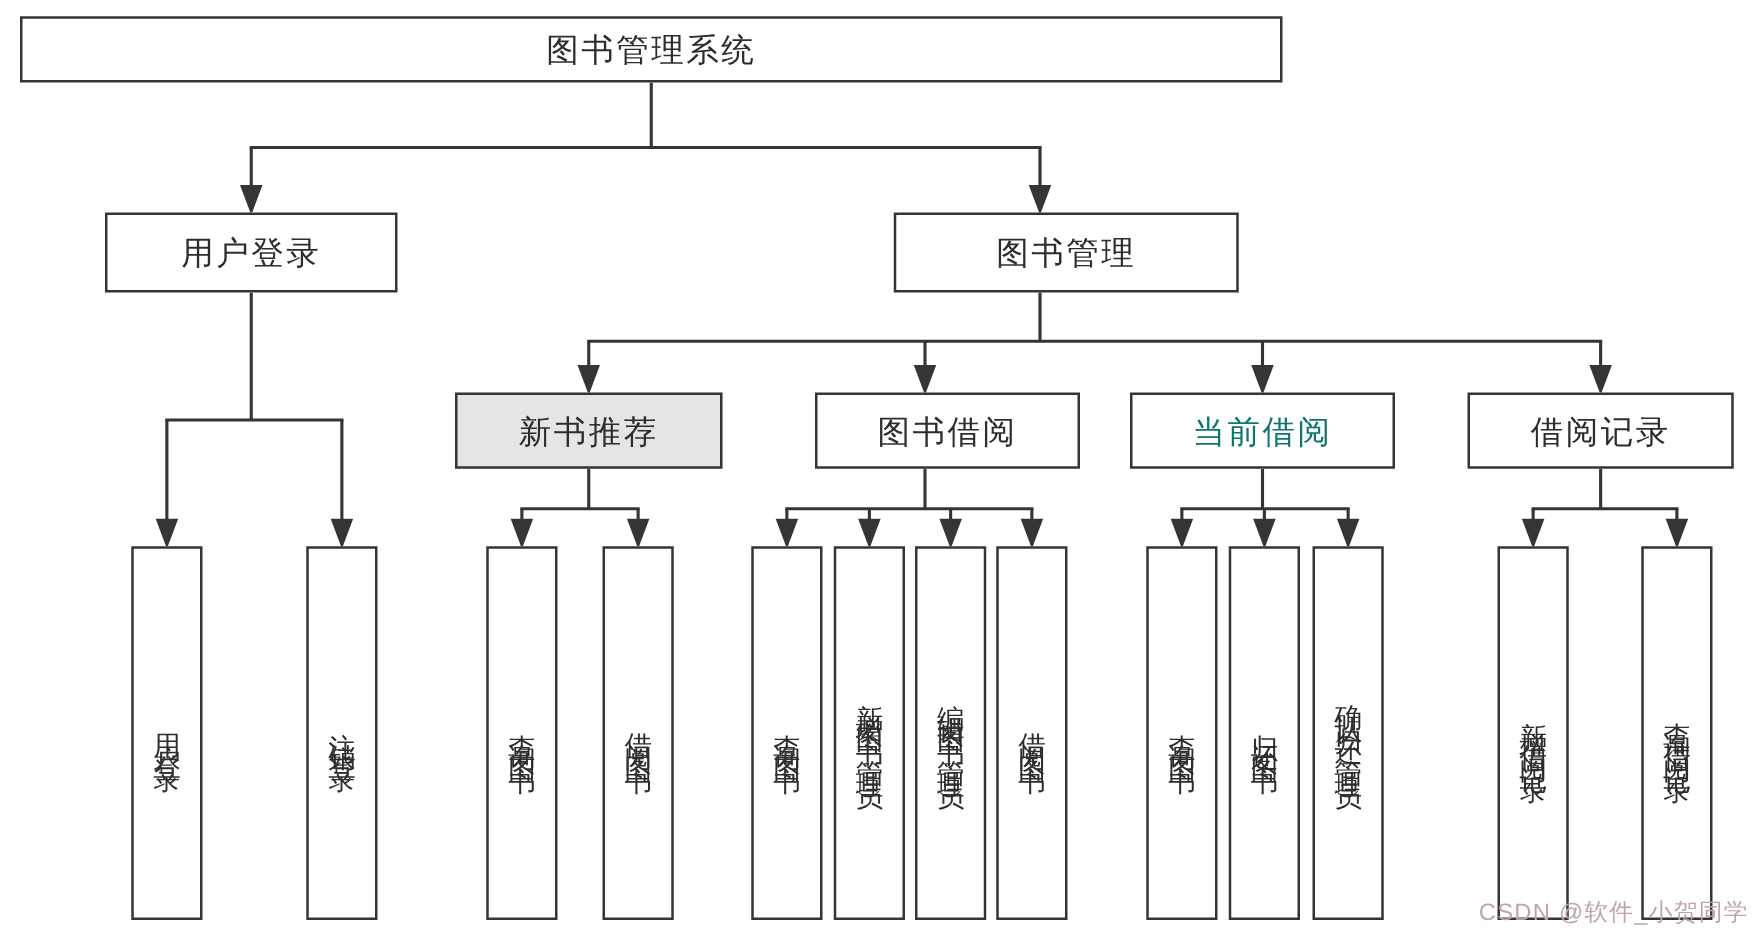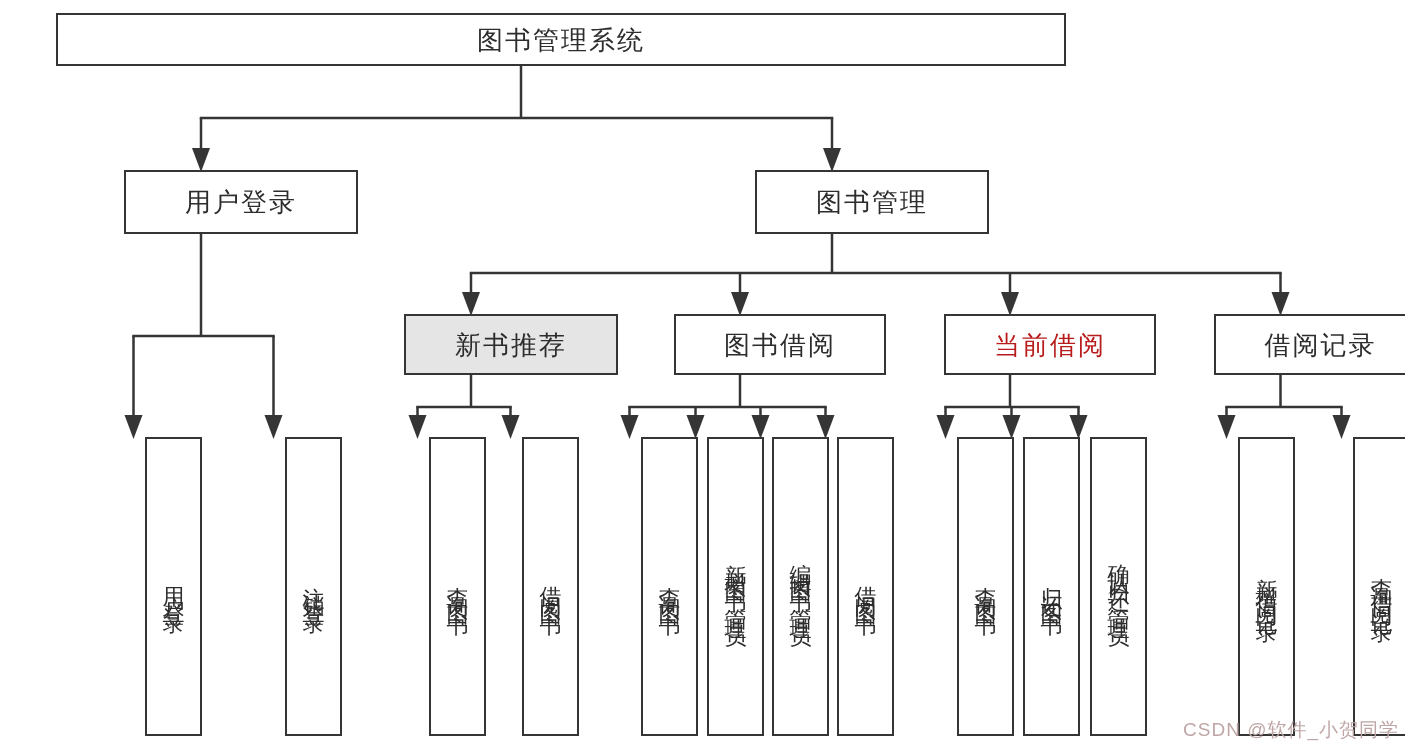--- a/index.html
+++ b/index.html
@@ -33,21 +33,20 @@
   }
   .node {
     position: absolute;
     box-sizing: border-box;
     background: #ffffff;
     border: 2.5px solid #353535;
     display: flex;
     align-items: center;
     justify-content: center;
     color: #2d2d2d;
-    margin-left: 40px;
   }
   .node.horizontal .node-label {
     font-size: 26px;
     letter-spacing: 2px;
     white-space: nowrap;
     line-height: 1;
   }
   .node.vertical .node-label {
     writing-mode: vertical-rl;
     text-orientation: mixed;
@@ -123,30 +122,30 @@
       <line x1="1341.5" y1="407" x2="1341.5" y2="423" stroke="#353535" stroke-width="2.5"></line>
       <polygon points="1332.5,415 1350.5,415 1341.5,439" fill="#353535"></polygon>
     </svg>
   <div id="node-layer">
       <div class="node horizontal" style="left: 16px; top: 13px; width: 1010px; height: 53px; background: rgb(255, 255, 255); border-color: rgb(53, 53, 53); color: rgb(45, 45, 45);">
         <span class="node-label">图书管理系统</span>
       </div>
       <div class="node horizontal" style="left: 84px; top: 170px; width: 234px; height: 64px; background: rgb(255, 255, 255); border-color: rgb(53, 53, 53); color: rgb(45, 45, 45);">
         <span class="node-label">用户登录</span>
       </div>
-      <div class="node horizontal" style="left: 715px; top: 170px; width: 234px; height: 64px; background: rgb(255, 255, 255); border-color: rgb(53, 53, 53); color: rgb(45, 45, 45);">
+      <div class="node horizontal" style="left: 715px; top: 170px; width: 276px; height: 64px; background: rgb(255, 255, 255); border-color: rgb(53, 53, 53); color: rgb(45, 45, 45);">
         <span class="node-label">图书管理</span>
       </div>
       <div class="node horizontal" style="left: 364px; top: 314px; width: 214px; height: 61px; background: #e5e5e5; border-color: rgb(53, 53, 53); color: rgb(45, 45, 45);">
         <span class="node-label">新书推荐</span>
       </div>
-      <div class="node horizontal" style="left: 634px; top: 314px; width: 212px; height: 61px; background: rgb(255, 255, 255); border-color: rgb(53, 53, 53); color: rgb(45, 45, 45);">
+      <div class="node horizontal" style="left: 652px; top: 314px; width: 212px; height: 61px; background: rgb(255, 255, 255); border-color: rgb(53, 53, 53); color: rgb(45, 45, 45);">
         <span class="node-label">图书借阅</span>
       </div>
-      <div class="node horizontal" style="left: 904px; top: 314px; width: 212px; height: 61px; background: rgb(255, 255, 255); border-color: rgb(53, 53, 53); color: #b91c1c;">
+      <div class="node horizontal" style="left: 904px; top: 314px; width: 212px; height: 61px; background: rgb(255, 255, 255); border-color: rgb(53, 53, 53); color: #0f766e;">
         <span class="node-label">当前借阅</span>
       </div>
       <div class="node horizontal" style="left: 1174px; top: 314px; width: 213px; height: 61px; background: rgb(255, 255, 255); border-color: rgb(53, 53, 53); color: rgb(45, 45, 45);">
         <span class="node-label">借阅记录</span>
       </div>
       <div class="node vertical" style="left: 105px; top: 437px; width: 57px; height: 299px; background: rgb(255, 255, 255); border-color: rgb(53, 53, 53); color: rgb(45, 45, 45);">
         <span class="node-label">用户登录</span>
       </div>
       <div class="node vertical" style="left: 245px; top: 437px; width: 57px; height: 299px; background: rgb(255, 255, 255); border-color: rgb(53, 53, 53); color: rgb(45, 45, 45);">
         <span class="node-label">注销登录</span>

